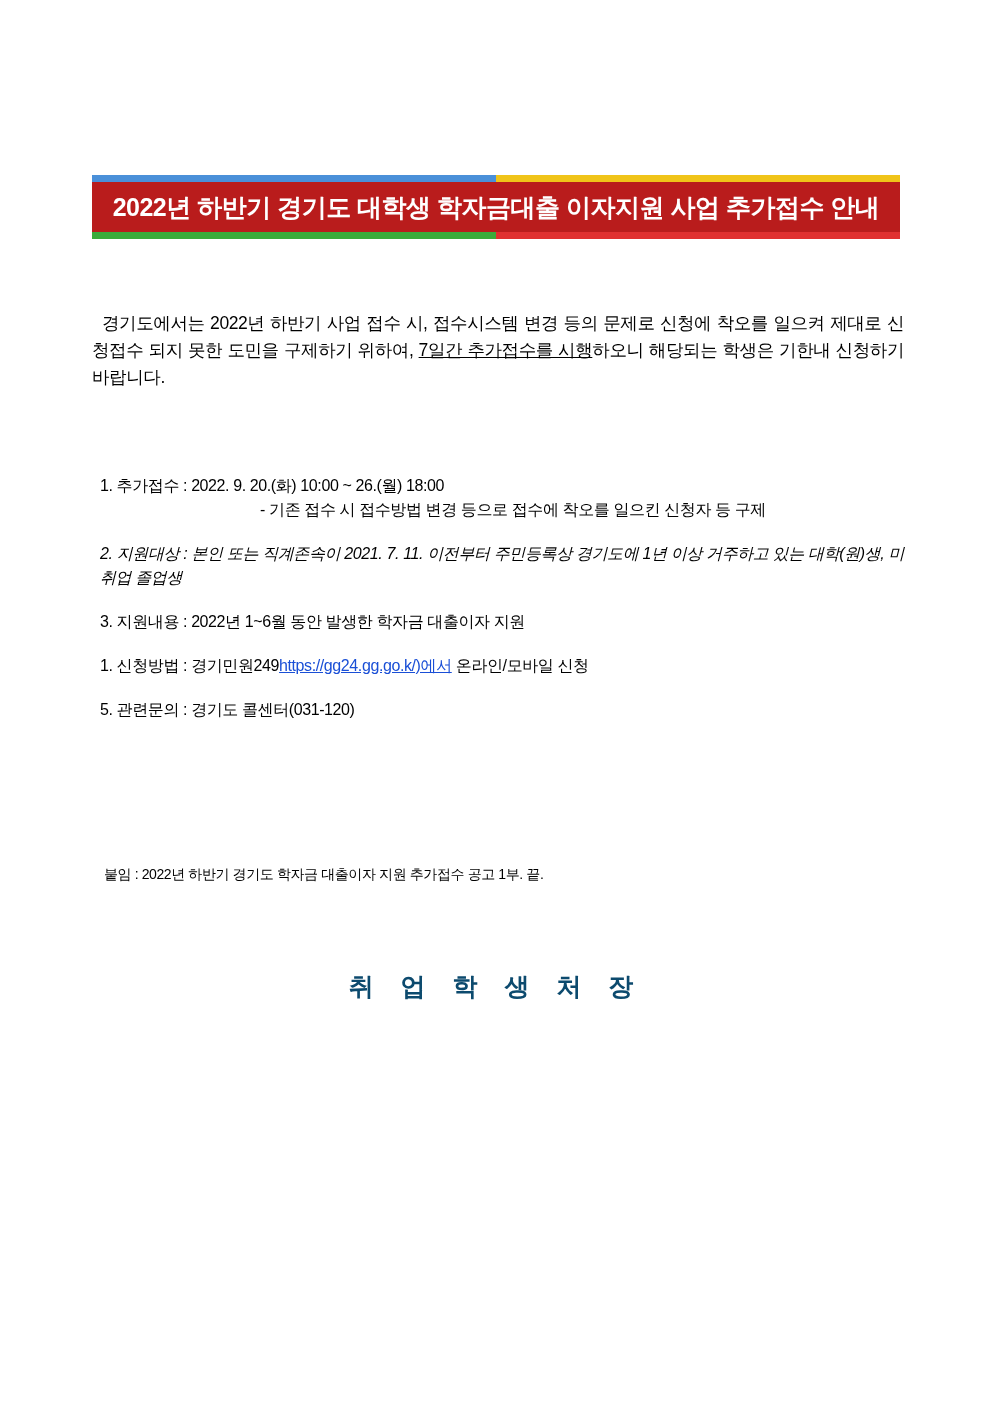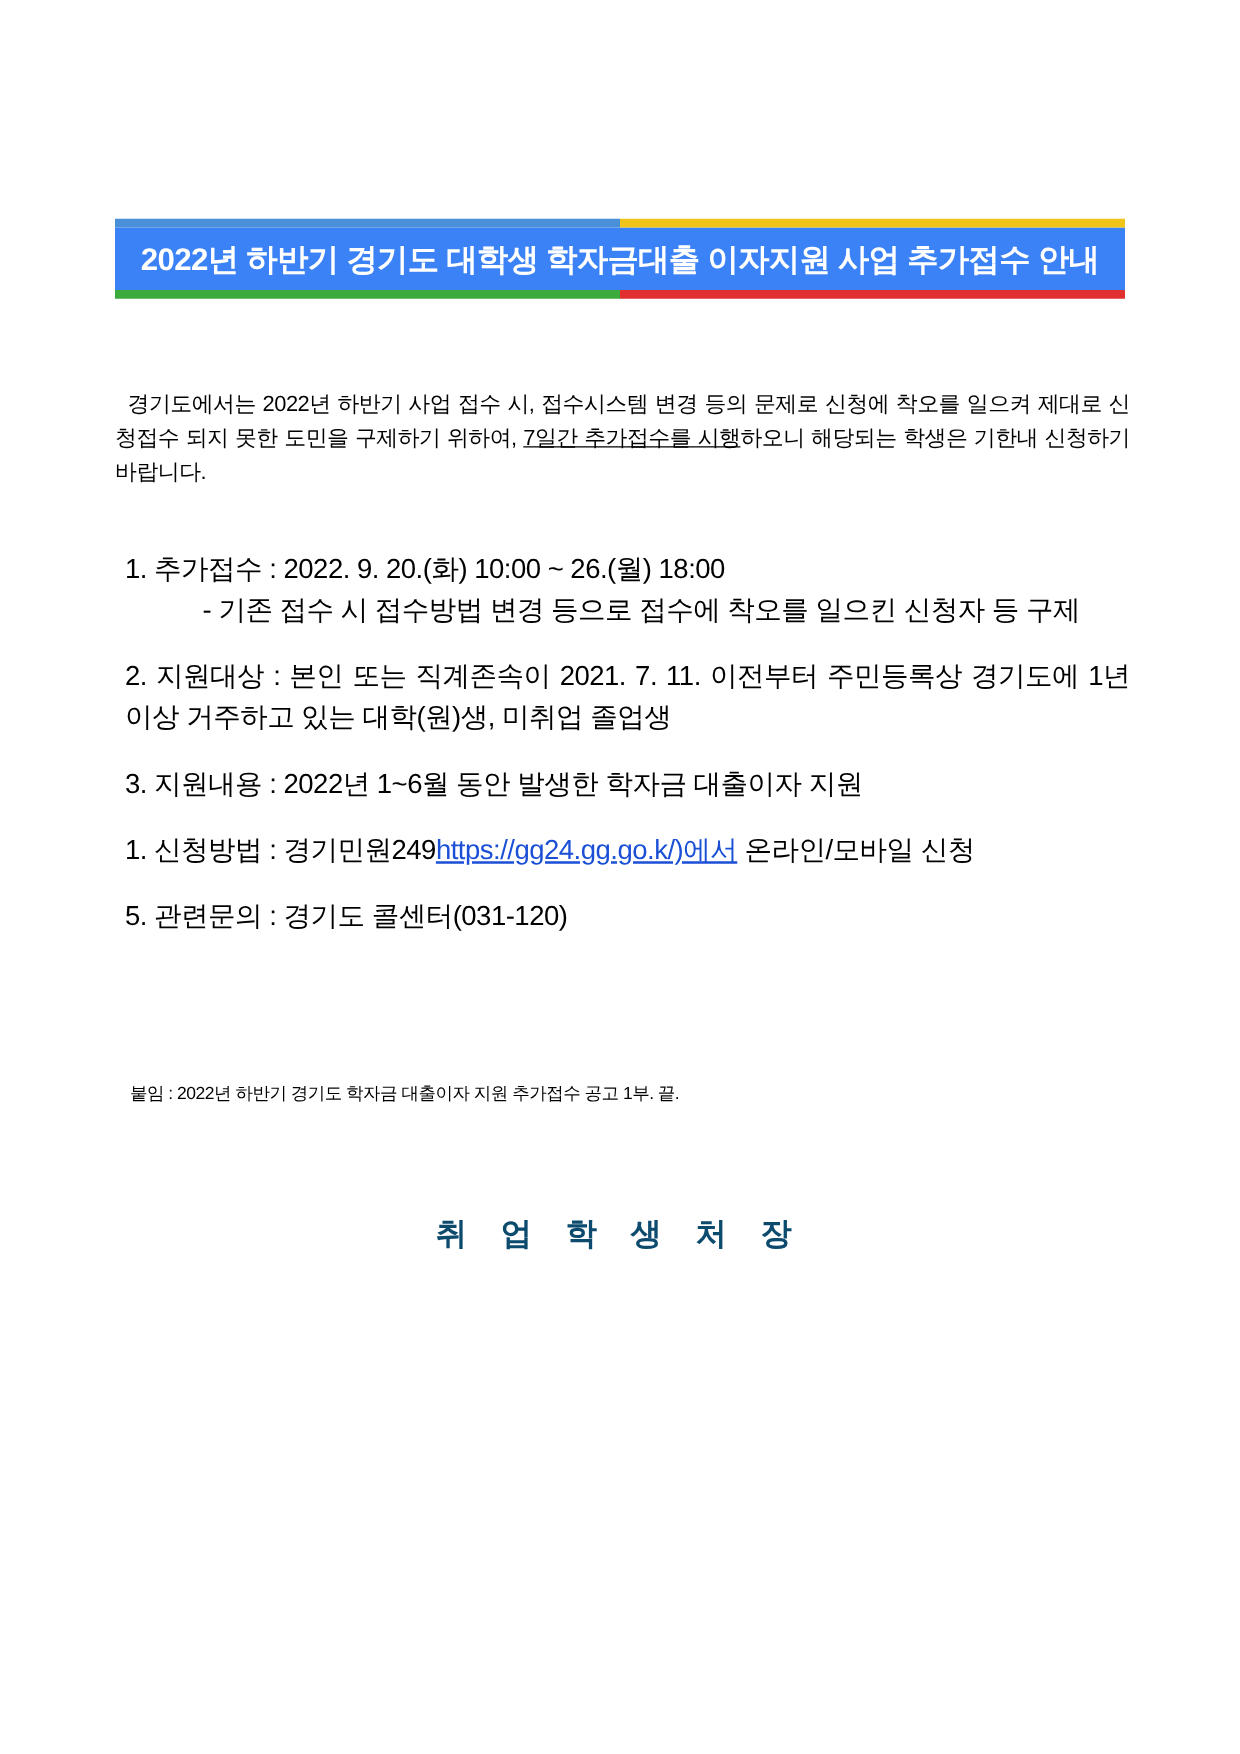--- a/index.html
+++ b/index.html
@@ -32,21 +32,21 @@
   }
   .banner-top {
     display: flex;
     width: 100%;
     height: 7px;
   }
   .banner-top .seg-left { flex: 1 1 50%; background: #4a90d9; }
   .banner-top .seg-right { flex: 1 1 50%; background: #f0c419; }
 
   .banner-bar {
-    background: #3b82f6;
+    background: #b91c1c;
     height: 50px;
     display: flex;
     align-items: center;
     justify-content: center;
   }
   .banner-title {
     color: #ffffff;
     font-size: 25px;
     font-weight: bold;
     letter-spacing: -0.5px;
@@ -71,40 +71,41 @@
     line-height: 1.55;
     text-align: justify;
     letter-spacing: -0.4px;
     text-indent: 10px;
   }
   .intro .u { text-decoration: underline; }
 
   .list {
     position: absolute;
     left: 92px;
-    top: 438px;
+    top: 474px;
     width: 812px;
-    font-size: 22px;
+    font-size: 16px;
     letter-spacing: -0.4px;
   }
   .item {
     margin-bottom: 10px;
     line-height: 1.5;
   }
   .item .num-line {
     padding-left: 8px;
     text-indent: 0;
   }
   .item .sub-line {
     padding-left: 30px;
     text-align: center;
   }
   .item.wrap .num-line {
     padding-left: 8px;
     text-align: justify;
+    font-style: italic;
   }
   .spacer-md { height: 10px; }
 
   .link {
     color: #1a4fd6;
   }
 
   .attach {
     position: absolute;
     left: 92px;

